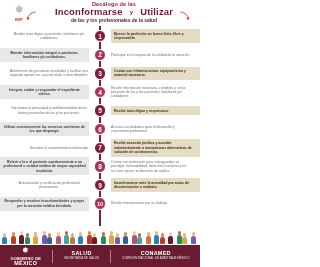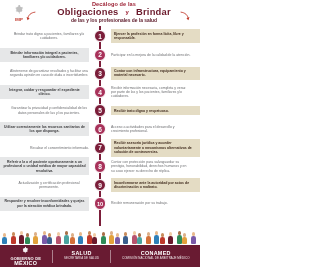--- a/index.html
+++ b/index.html
@@ -176,23 +176,23 @@
     <div class="logo-mark">
       <svg class="logo-glyph" viewBox="0 0 24 24">
         <path fill="#8a8a8a" d="M12 1c1 0 1.6.8 1.6 1.8 0 .6-.3 1-.6 1.3 1.6.3 2.8 1.1 3.6 2.1l3.4-1.3-2.2 2.6 2.6.3-2.8 1.5c.5 1.2.4 2.6-.3 3.8l2.4.9-3 .4.9 2.2-2.6-1.3c-.8.9-1.9 1.6-3 1.9v2.9h-1.2V17.4c-1.1-.3-2.2-1-3-1.9L5.2 16.8l.9-2.2-3-.4 2.4-.9C4.8 12.1 4.7 10.7 5.2 9.5L2.4 8l2.6-.3L2.8 5.1l3.4 1.3C7 5.4 8.2 4.6 9.8 4.3c-.3-.3-.6-.7-.6-1.3C9.2 1.8 10 1 11 1h1z"></path>
       </svg>
       <div class="logo-word">IMP</div>
     </div>
 
     <div class="title-wrap">
       <div class="t-line1">Decálogo de las</div>
       <div class="t-line2">
-        <span>Obligaciones</span>
+        <span>Inconformarse</span>
         <span class="amp">y</span>
-        <span>Brindar</span>
+        <span>Utilizar</span>
       </div>
       <div class="t-line3">de las y los profesionales de la salud</div>
     </div>
 
     <svg class="arrow left" viewBox="0 0 20 20">
       <path d="M17 2 C9 3 4 7 3 15" stroke="#c0392b" stroke-width="1.6" fill="none"></path>
       <path d="M3 17 L1 11 L6.5 13 Z" fill="#c0392b"></path>
     </svg>
     <svg class="arrow right" viewBox="0 0 20 20">
       <path d="M3 2 C11 3 16 7 17 15" stroke="#c0392b" stroke-width="1.6" fill="none"></path>

